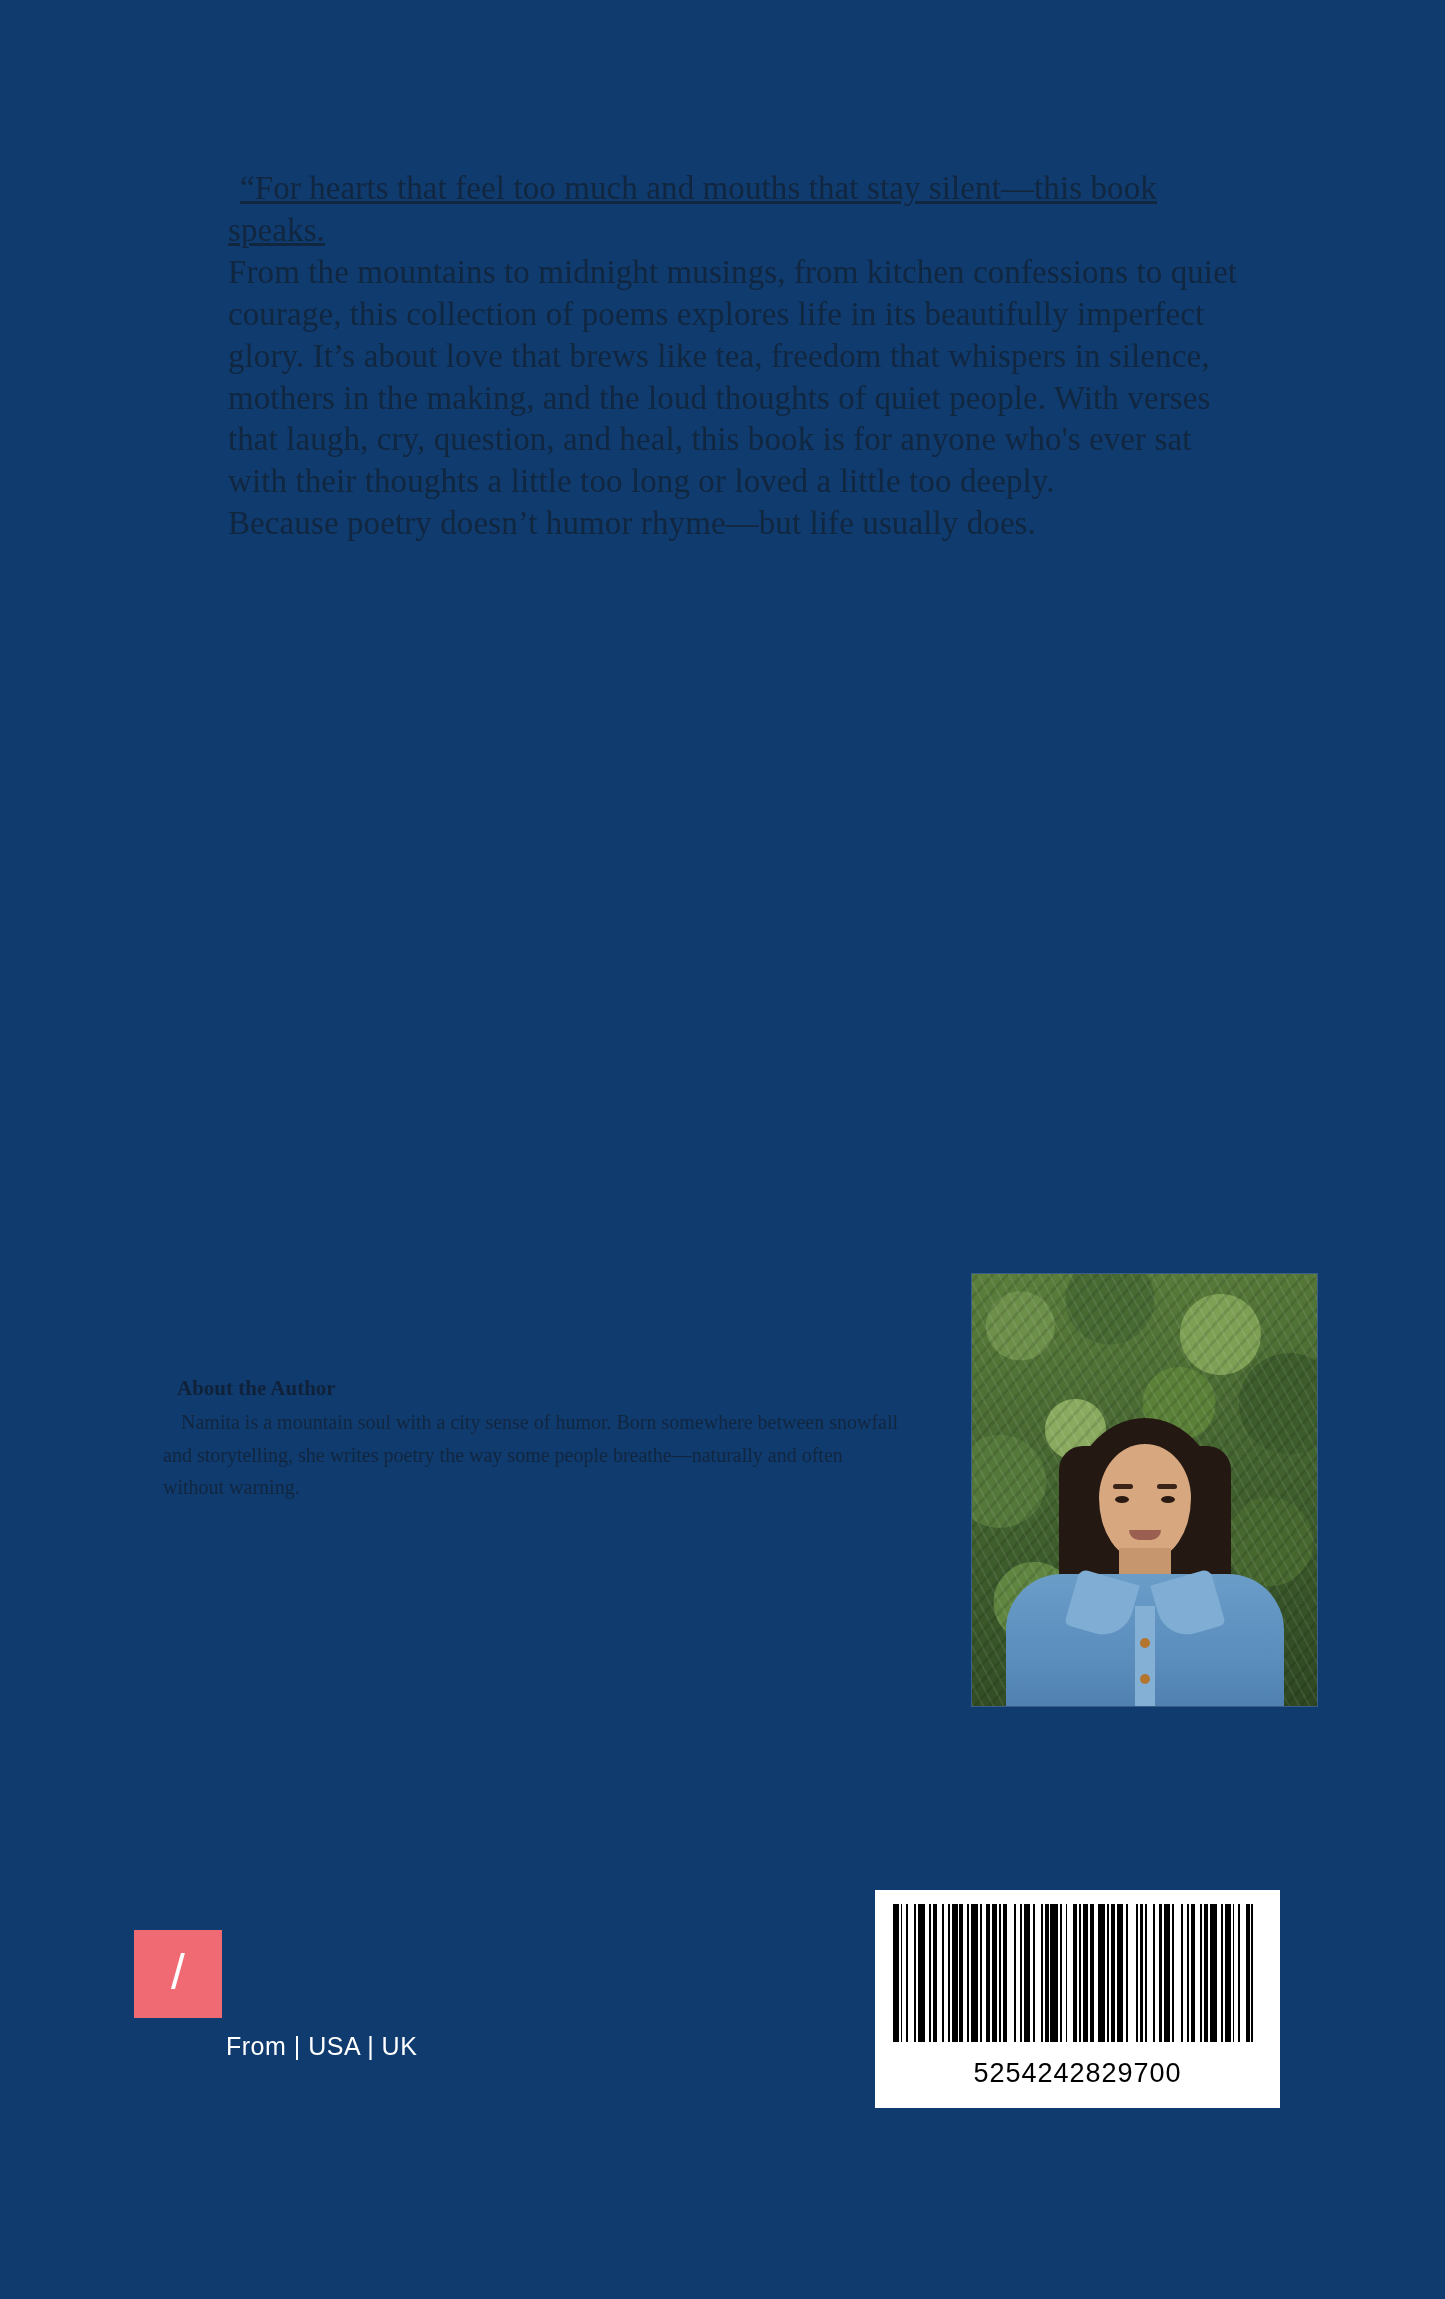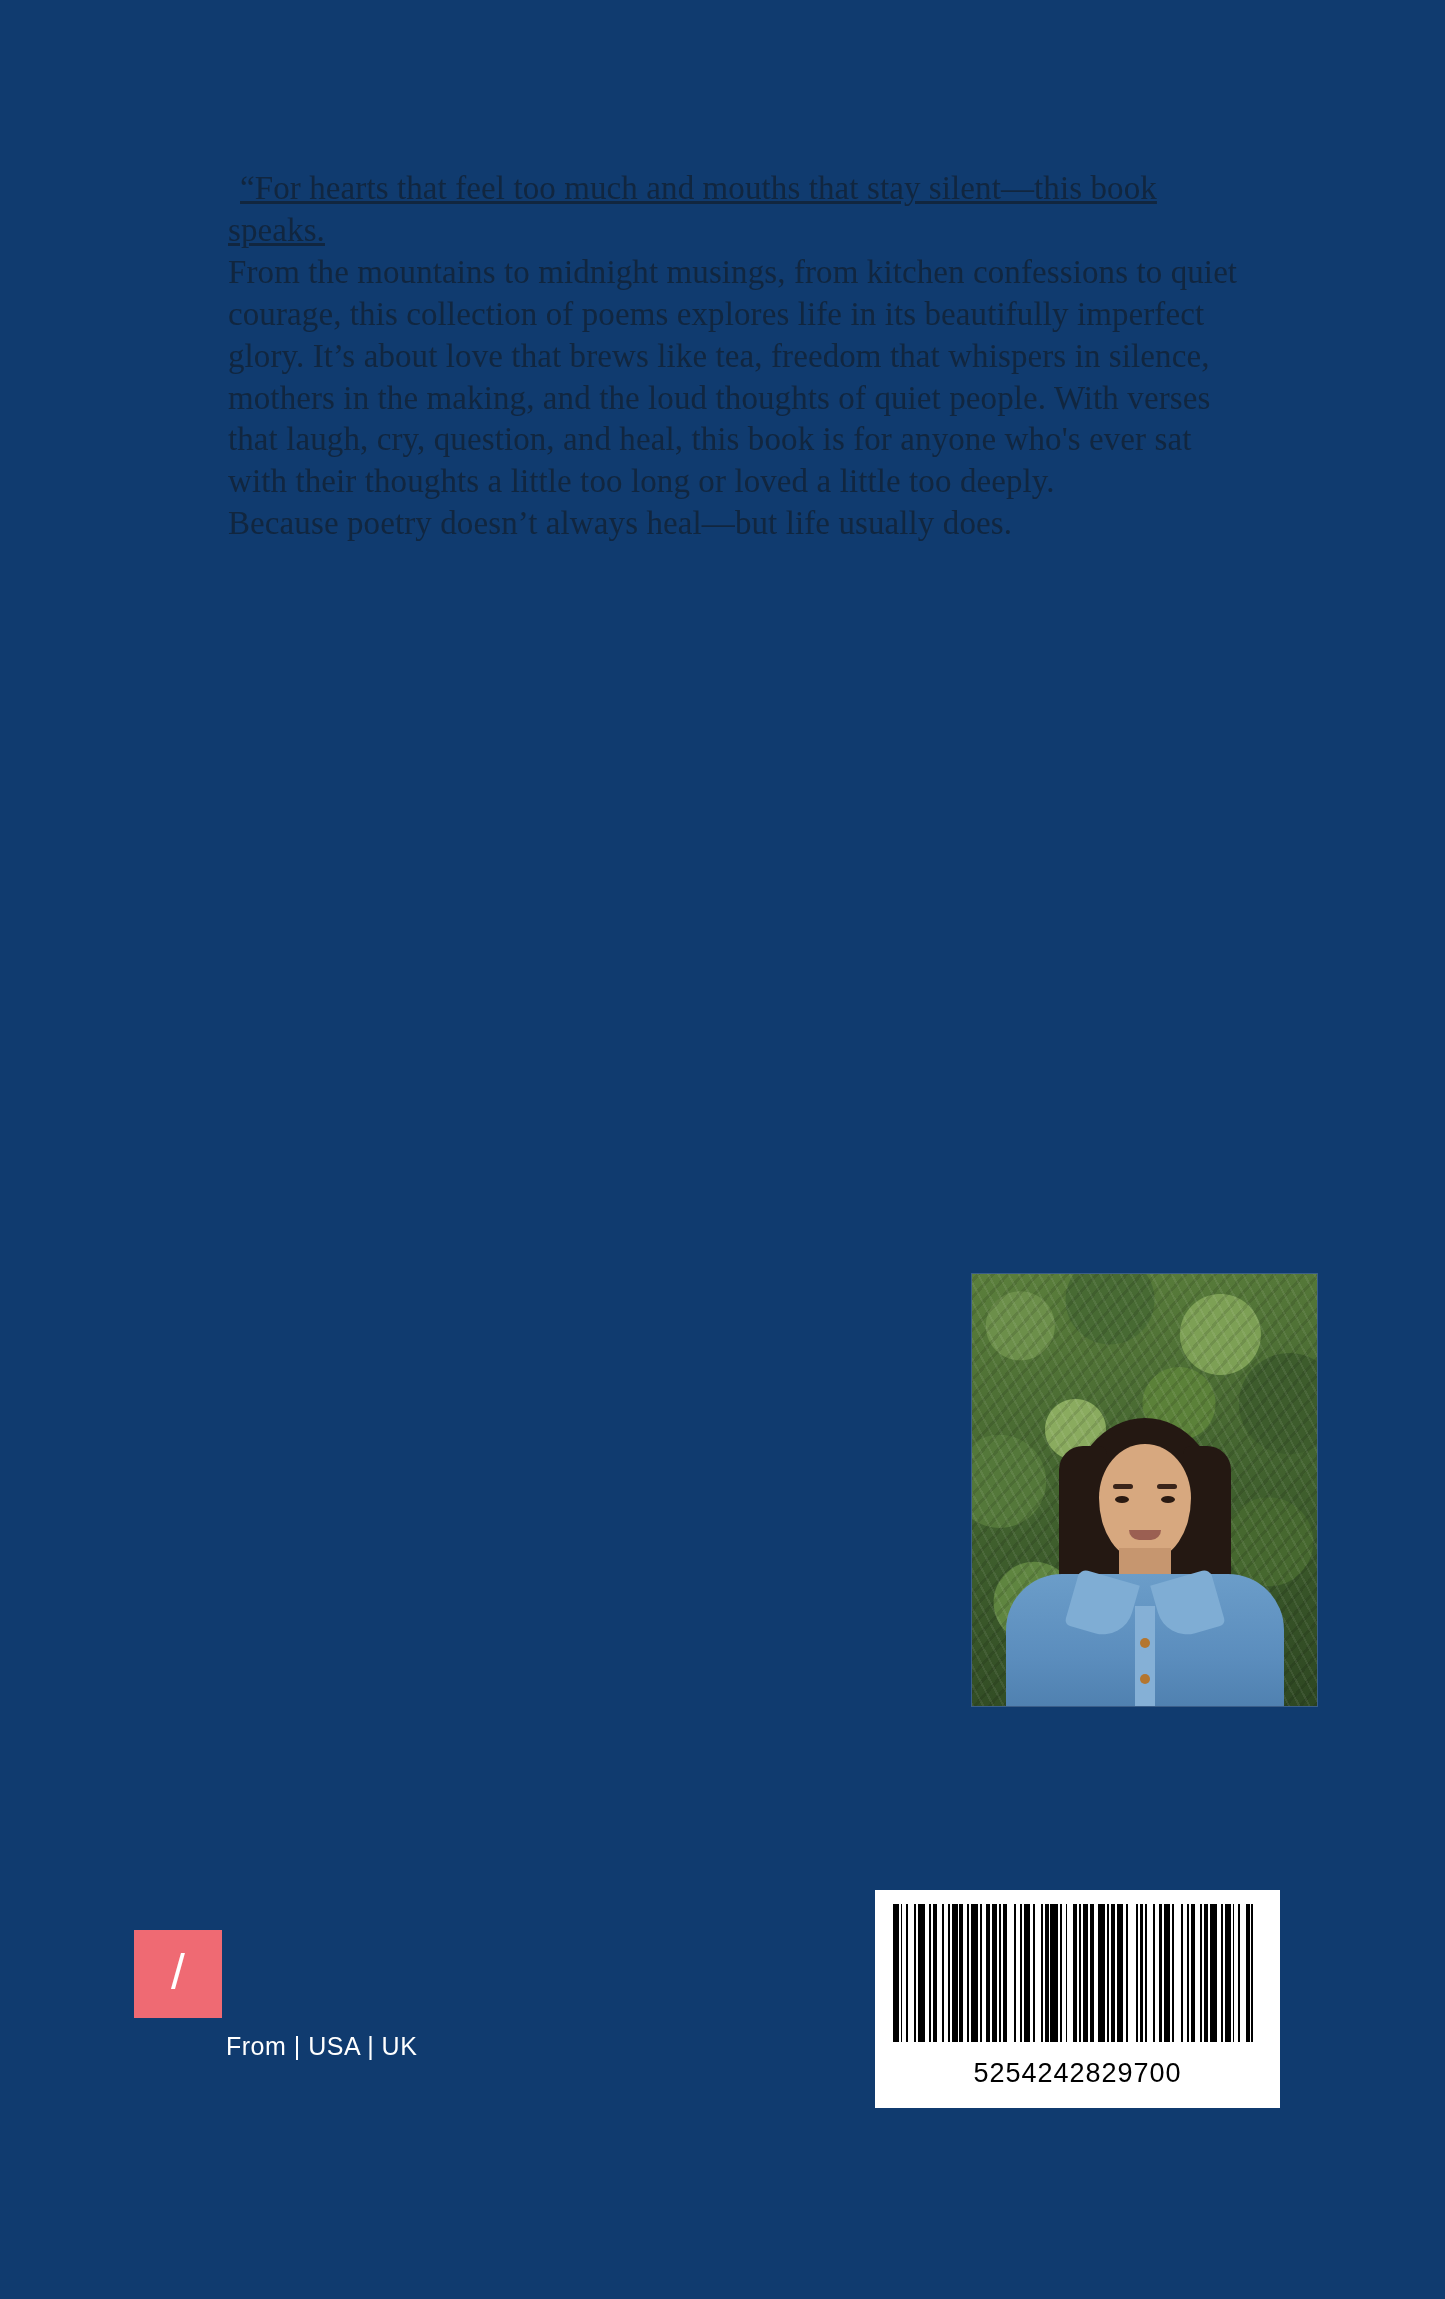--- a/index.html
+++ b/index.html
@@ -310,24 +310,30 @@
 </style>
 </head>
 <body>
 
 <div class="page">
 
   <section class="about-book">
     <div class="about-book-body">
       <p class="indent">“For hearts that feel too much and mouths that stay silent—this book speaks.</p>
       <p>From the mountains to midnight musings, from kitchen confessions to quiet courage, this collection of poems explores life in its beautifully imperfect glory. It’s about love that brews like tea, freedom that whispers in silence, mothers in the making, and the loud thoughts of quiet people. With verses that laugh, cry, question, and heal, this book is for anyone who's ever sat with their thoughts a little too long or loved a little too deeply.</p>
-      <p>Because poetry doesn’t always heal—but life usually does.</p>
+      <p>Because poetry doesn’t humor rhyme—but life usually does.</p>
     </div>
   </section>
 
+  <section class="about-author">
+    <h3 class="about-author-heading">About the Author</h3>
+    <div class="about-author-body">
+      <p class="indent">Namita is a mountain soul with a city sense of humor. Born somewhere between snowfall and storytelling, she writes poetry the way some people breathe—naturally and often without warning.</p>
+    </div>
+  </section>
 
   <figure class="author-photo">
     <div class="photo-foliage"></div>
     <div class="photo-person">
       <div class="p-hair"></div>
       <div class="p-hair-l"></div>
       <div class="p-hair-r"></div>
       <div class="p-face"></div>
       <div class="p-brow-l"></div>
       <div class="p-brow-r"></div>

